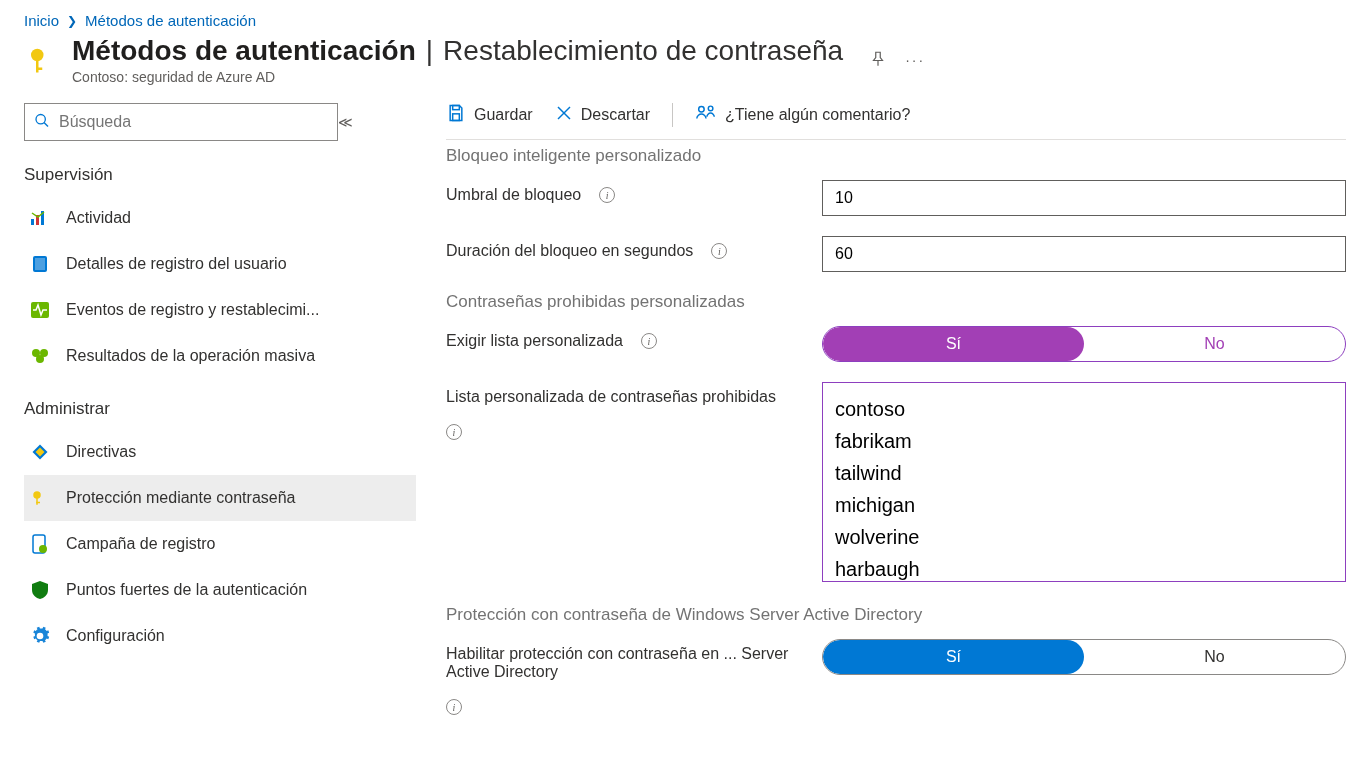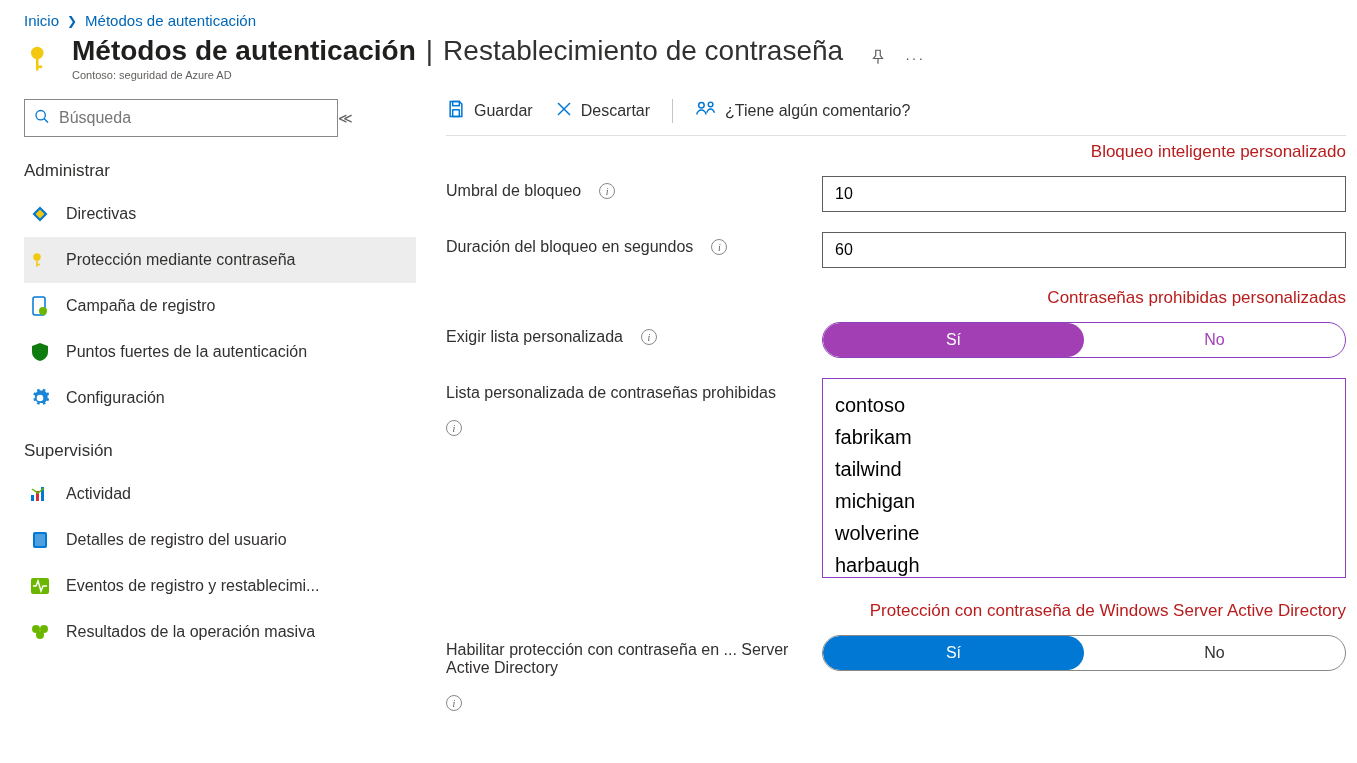--- a/index.html
+++ b/index.html
@@ -10,21 +10,21 @@
   .breadcrumb { display: flex; align-items: center; gap: 8px; font-size: 15px; }
   .breadcrumb a { color: #0067b8; text-decoration: none; }
   .breadcrumb .chev { color: #0067b8; font-size: 12px; }
 
   
   .title-row { display: flex; align-items: center; gap: 14px; margin-top: 6px; }
   .title-icon { width: 34px; height: 34px; display:flex; align-items:center; justify-content:center; }
   .title-text { display:flex; flex-direction:column; }
   .title-h { font-size: 28px; font-weight: 600; color:#201f1e; display:flex; align-items:center; gap:10px; }
   .title-h .thin { font-weight: 400; color:#323130; }
-  .title-sub { font-size: 11px; color:#605e5c; margin-top:2px; }
+  .title-sub { font-size: 14px; color:#605e5c; margin-top:2px; }
   .title-actions { margin-left: 12px; display:flex; align-items:center; gap:18px; color:#605e5c; }
   .pin, .more { cursor:pointer; }
 
   
   .body { display:flex; margin-top: 18px; gap: 0; }
   .sidebar { width: 392px; flex-shrink:0; }
   .content { flex:1; padding-left: 30px; }
 
   
   .search-row { display:flex; align-items:center; margin-bottom: 18px;}
@@ -40,21 +40,21 @@
   .nav-item.active { background:#ededed; }
   .nav-section { margin-bottom: 14px; }
 
   
   .cmdbar { display:flex; align-items:center; gap:22px; padding-bottom:12px; border-bottom:1px solid #e1dfdd; margin-bottom:0;}
   .cmd { display:flex; align-items:center; gap:8px; color:#323130; font-size:16px; cursor:pointer; }
   .cmd .cicon { color:#0078d4; }
   .cmd-sep { width:1px; height:24px; background:#c8c6c4; }
 
   
-  .section-heading { font-size:17px; color:#b91c1c; margin: 6px 0 14px 0; font-weight:400;text-align:right;}
+  .section-heading { font-size:17px; color:#737373; margin: 6px 0 14px 0; font-weight:400;}
   .form-row { display:flex; align-items:flex-start; margin-bottom: 20px; }
   .form-row .label { width: 376px; font-size:16px; color:#323130; display:flex; align-items:center; gap:18px; padding-top:6px;}
   .form-row .label.multiline { align-items:flex-start; flex-wrap:wrap;flex-direction:column; }
   .form-row .control { flex:1; }
   input.text-in { width:100%; max-width:524px; height:36px; border:1px solid #605e5c; padding:0 12px; font-size:16px; font-family:inherit; }
   textarea.list-in { width:100%; max-width:524px; height:200px; border:1px solid #8d3fbf; padding:10px 12px; font-size:20px; font-family:inherit; resize:none; line-height:1.6; }
 
   .info-icon { width:16px; height:16px; border:1px solid #8a8886; border-radius:50%; display:inline-flex; align-items:center; justify-content:center; font-size:10px; font-style:italic; font-family:Georgia,serif; color:#605e5c; cursor:pointer;}
 
   
@@ -116,69 +116,20 @@
                 <circle cx="10" cy="10" r="7"></circle>
                 <line x1="15" y1="15" x2="21" y2="21"></line>
               </svg>
           </span>
           <input type="text" placeholder="Búsqueda" style="">
         </div>
         <span class="collapse-chev">≪</span>
       </div>
 
       <div class="nav-section">
-        <div class="nav-heading">Administrar</div>
-
-        <div class="nav-item">
-          <span class="ni-icon">
-              <svg width="18" height="18" viewBox="0 0 24 24">
-                <polygon points="12,2 22,12 12,22 2,12" fill="#0078d4"></polygon>
-                <polygon points="12,6 18,12 12,18 6,12" fill="#f2c811"></polygon>
-              </svg>
-            </span>
-          <span>Directivas</span>
-        </div>
-        <div class="nav-item active">
-          <span class="ni-icon">
-              <svg width="18" height="18" viewBox="0 0 24 24">
-                <circle cx="8" cy="8" r="5" fill="#f2c811"></circle>
-                <rect x="7" y="12" width="2" height="9" fill="#f2c811"></rect>
-                <rect x="7" y="17" width="5" height="2" fill="#f2c811"></rect>
-              </svg>
-            </span>
-          <span>Protección mediante contraseña</span>
-        </div>
-        <div class="nav-item">
-          <span class="ni-icon">
-              <svg width="16" height="20" viewBox="0 0 16 20">
-                <rect x="1" y="1" width="12" height="18" rx="2" fill="none" stroke="#0078d4" stroke-width="1.5"></rect>
-                <circle cx="11" cy="15" r="4" fill="#6bb700"></circle>
-              </svg>
-            </span>
-          <span>Campaña de registro</span>
-        </div>
-        <div class="nav-item">
-          <span class="ni-icon">
-              <svg width="18" height="20" viewBox="0 0 18 20">
-                <path d="M9 1 L17 4 V10 C17 15 13 18 9 19 C5 18 1 15 1 10 V4 Z" fill="#107c10"></path>
-              </svg>
-            </span>
-          <span>Puntos fuertes de la autenticación</span>
-        </div>
-        <div class="nav-item">
-          <span class="ni-icon">
-              <svg width="20" height="20" viewBox="0 0 24 24" fill="#0078d4">
-                <path d="M12 8a4 4 0 100 8 4 4 0 000-8zm9 4l2 1-1 3-2-1a8 8 0 01-2 2l1 2-3 1-1-2a8 8 0 01-3 0l-1 2-3-1 1-2a8 8 0 01-2-2l-2 1-1-3 2-1a8 8 0 010-3l-2-1 1-3 2 1a8 8 0 012-2l-1-2 3-1 1 2a8 8 0 013 0l1-2 3 1-1 2a8 8 0 012 2l2-1 1 3-2 1a8 8 0 010 3z" opacity="0.9"></path>
-              </svg>
-            </span>
-          <span>Configuración</span>
-        </div>
-      </div>
-
-      <div class="nav-section">
         <div class="nav-heading">Supervisión</div>
         <div class="nav-item">
           <span class="ni-icon">
               <svg width="20" height="16" viewBox="0 0 20 16">
                 <rect x="1" y="9" width="3" height="6" fill="#0078d4"></rect>
                 <rect x="6" y="5" width="3" height="10" fill="#d13438"></rect>
                 <rect x="11" y="1" width="3" height="14" fill="#0078d4"></rect>
                 <polyline points="2,3 8,7 14,2" fill="none" stroke="#6bb700" stroke-width="1.5"></polyline>
               </svg>
             </span>
@@ -204,20 +155,69 @@
         </div>
         <div class="nav-item">
           <span class="ni-icon">
               <svg width="20" height="16" viewBox="0 0 20 16">
                 <circle cx="6" cy="5" r="4" fill="#6bb700"></circle>
                 <circle cx="14" cy="5" r="4" fill="#6bb700"></circle>
                 <circle cx="10" cy="11" r="4" fill="#6bb700"></circle>
               </svg>
             </span>
           <span>Resultados de la operación masiva</span>
+        </div>
+      </div>
+
+      <div class="nav-section">
+        <div class="nav-heading">Administrar</div>
+
+        <div class="nav-item">
+          <span class="ni-icon">
+              <svg width="18" height="18" viewBox="0 0 24 24">
+                <polygon points="12,2 22,12 12,22 2,12" fill="#0078d4"></polygon>
+                <polygon points="12,6 18,12 12,18 6,12" fill="#f2c811"></polygon>
+              </svg>
+            </span>
+          <span>Directivas</span>
+        </div>
+        <div class="nav-item active">
+          <span class="ni-icon">
+              <svg width="18" height="18" viewBox="0 0 24 24">
+                <circle cx="8" cy="8" r="5" fill="#f2c811"></circle>
+                <rect x="7" y="12" width="2" height="9" fill="#f2c811"></rect>
+                <rect x="7" y="17" width="5" height="2" fill="#f2c811"></rect>
+              </svg>
+            </span>
+          <span>Protección mediante contraseña</span>
+        </div>
+        <div class="nav-item">
+          <span class="ni-icon">
+              <svg width="16" height="20" viewBox="0 0 16 20">
+                <rect x="1" y="1" width="12" height="18" rx="2" fill="none" stroke="#0078d4" stroke-width="1.5"></rect>
+                <circle cx="11" cy="15" r="4" fill="#6bb700"></circle>
+              </svg>
+            </span>
+          <span>Campaña de registro</span>
+        </div>
+        <div class="nav-item">
+          <span class="ni-icon">
+              <svg width="18" height="20" viewBox="0 0 18 20">
+                <path d="M9 1 L17 4 V10 C17 15 13 18 9 19 C5 18 1 15 1 10 V4 Z" fill="#107c10"></path>
+              </svg>
+            </span>
+          <span>Puntos fuertes de la autenticación</span>
+        </div>
+        <div class="nav-item">
+          <span class="ni-icon">
+              <svg width="20" height="20" viewBox="0 0 24 24" fill="#0078d4">
+                <path d="M12 8a4 4 0 100 8 4 4 0 000-8zm9 4l2 1-1 3-2-1a8 8 0 01-2 2l1 2-3 1-1-2a8 8 0 01-3 0l-1 2-3-1 1-2a8 8 0 01-2-2l-2 1-1-3 2-1a8 8 0 010-3l-2-1 1-3 2 1a8 8 0 012-2l-1-2 3-1 1 2a8 8 0 013 0l1-2 3 1-1 2a8 8 0 012 2l2-1 1 3-2 1a8 8 0 010 3z" opacity="0.9"></path>
+              </svg>
+            </span>
+          <span>Configuración</span>
         </div>
       </div>
     </div>
 
     <div class="content">
 
       <div class="cmdbar">
         <div class="cmd">
           <span class="cicon"><svg width="20" height="20" viewBox="0 0 24 24" fill="none" stroke="#0078d4" stroke-width="1.8">
                 <path d="M5 3h11l3 3v15H5z"></path>

